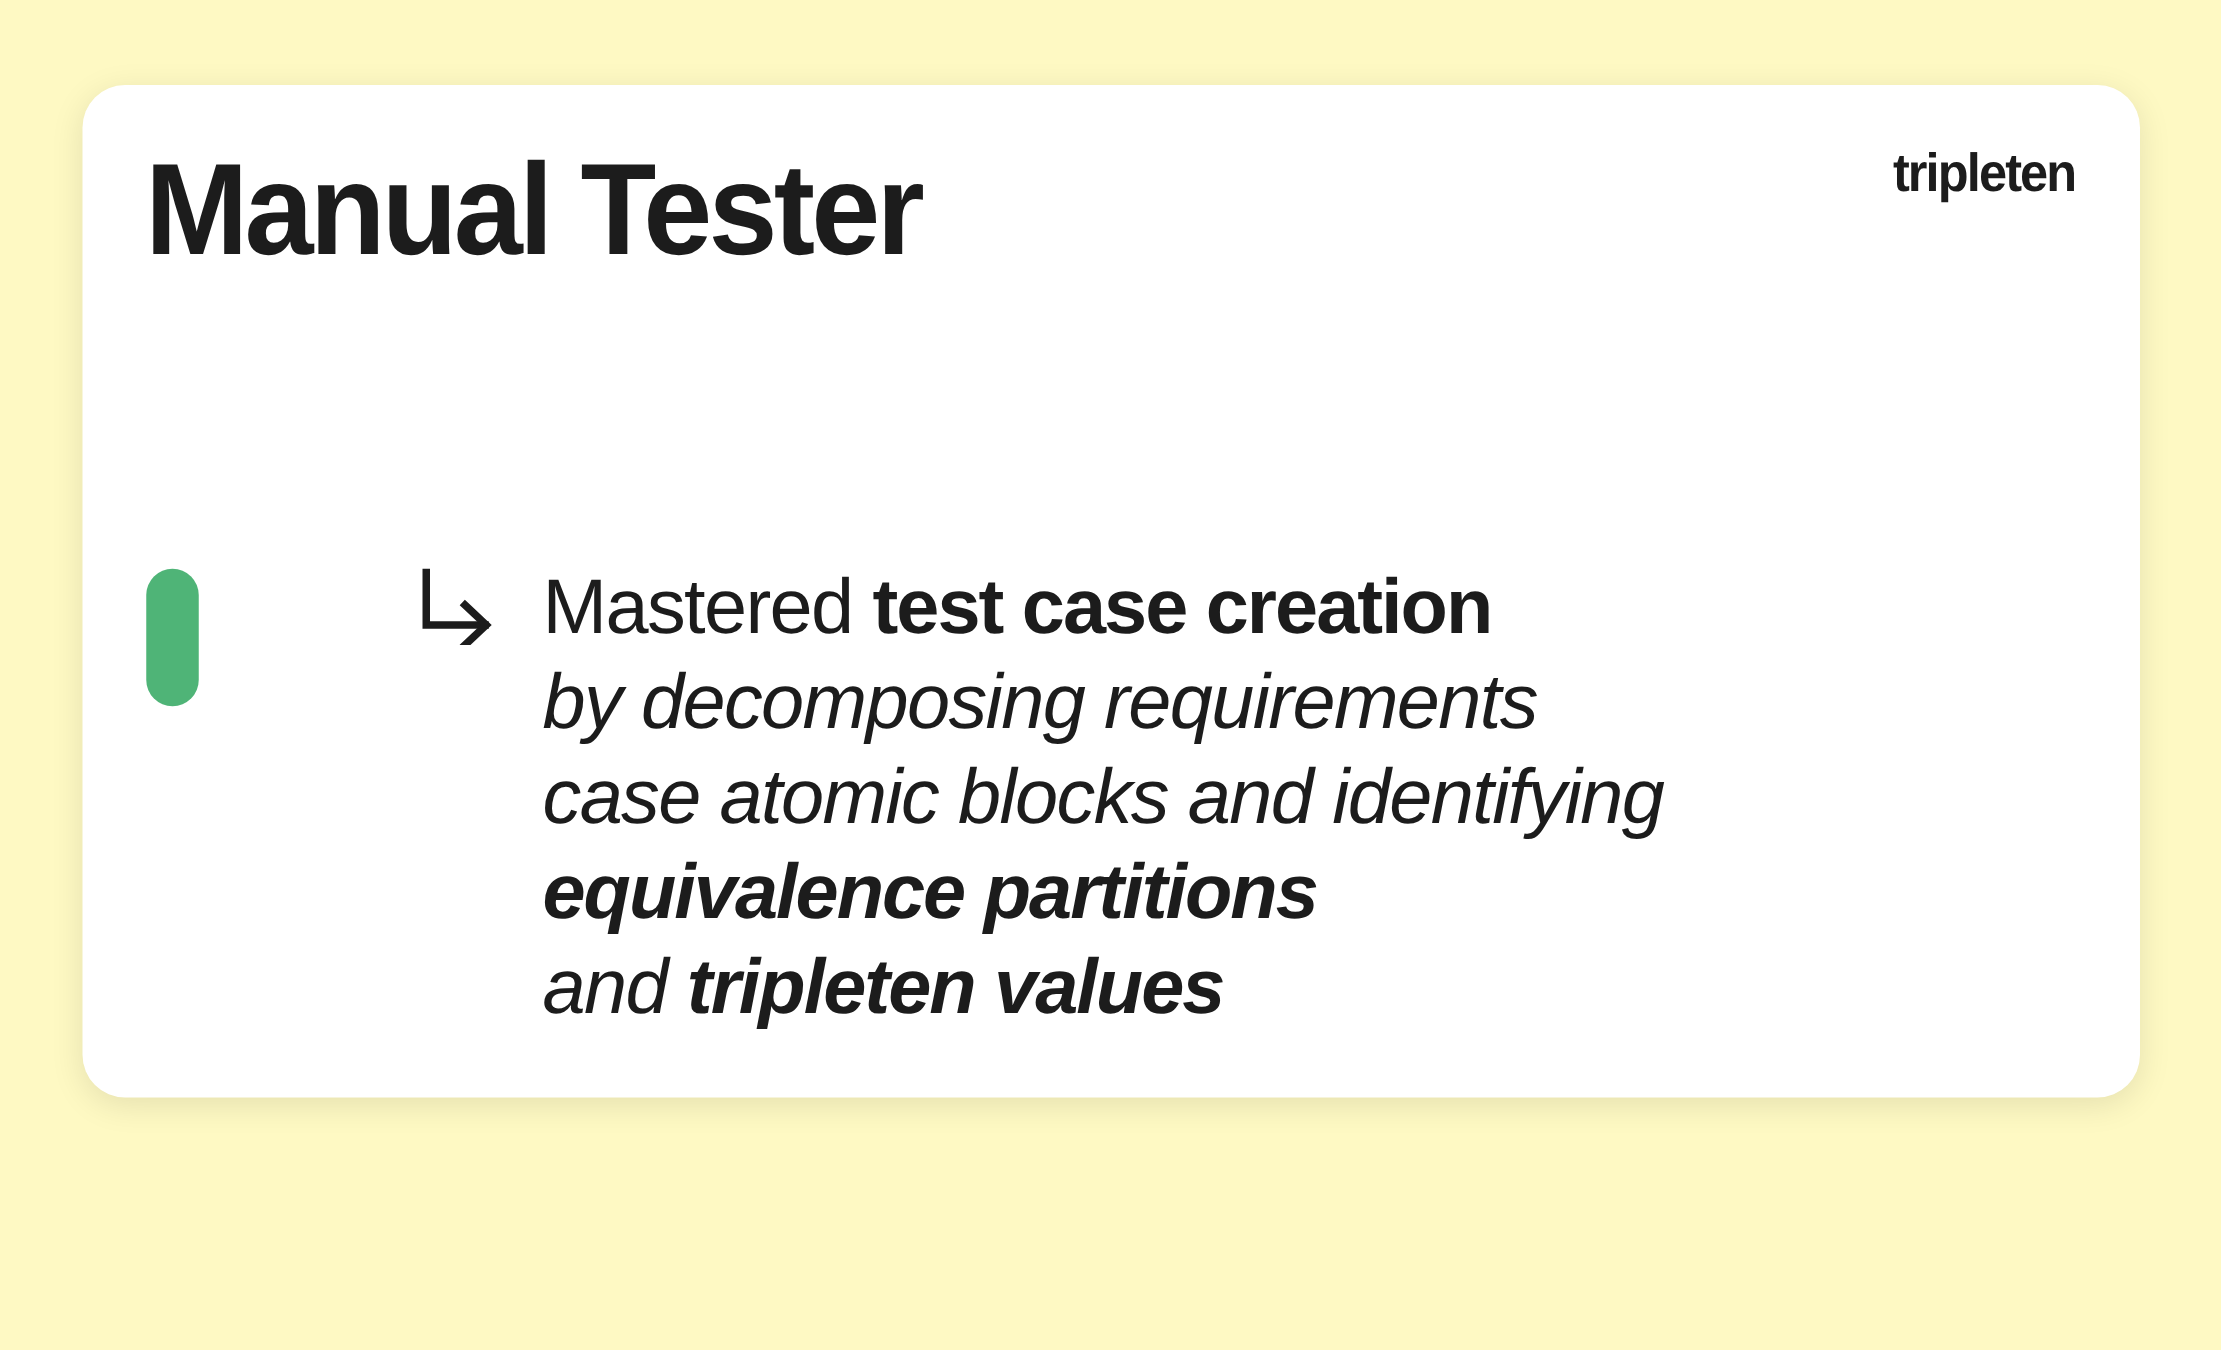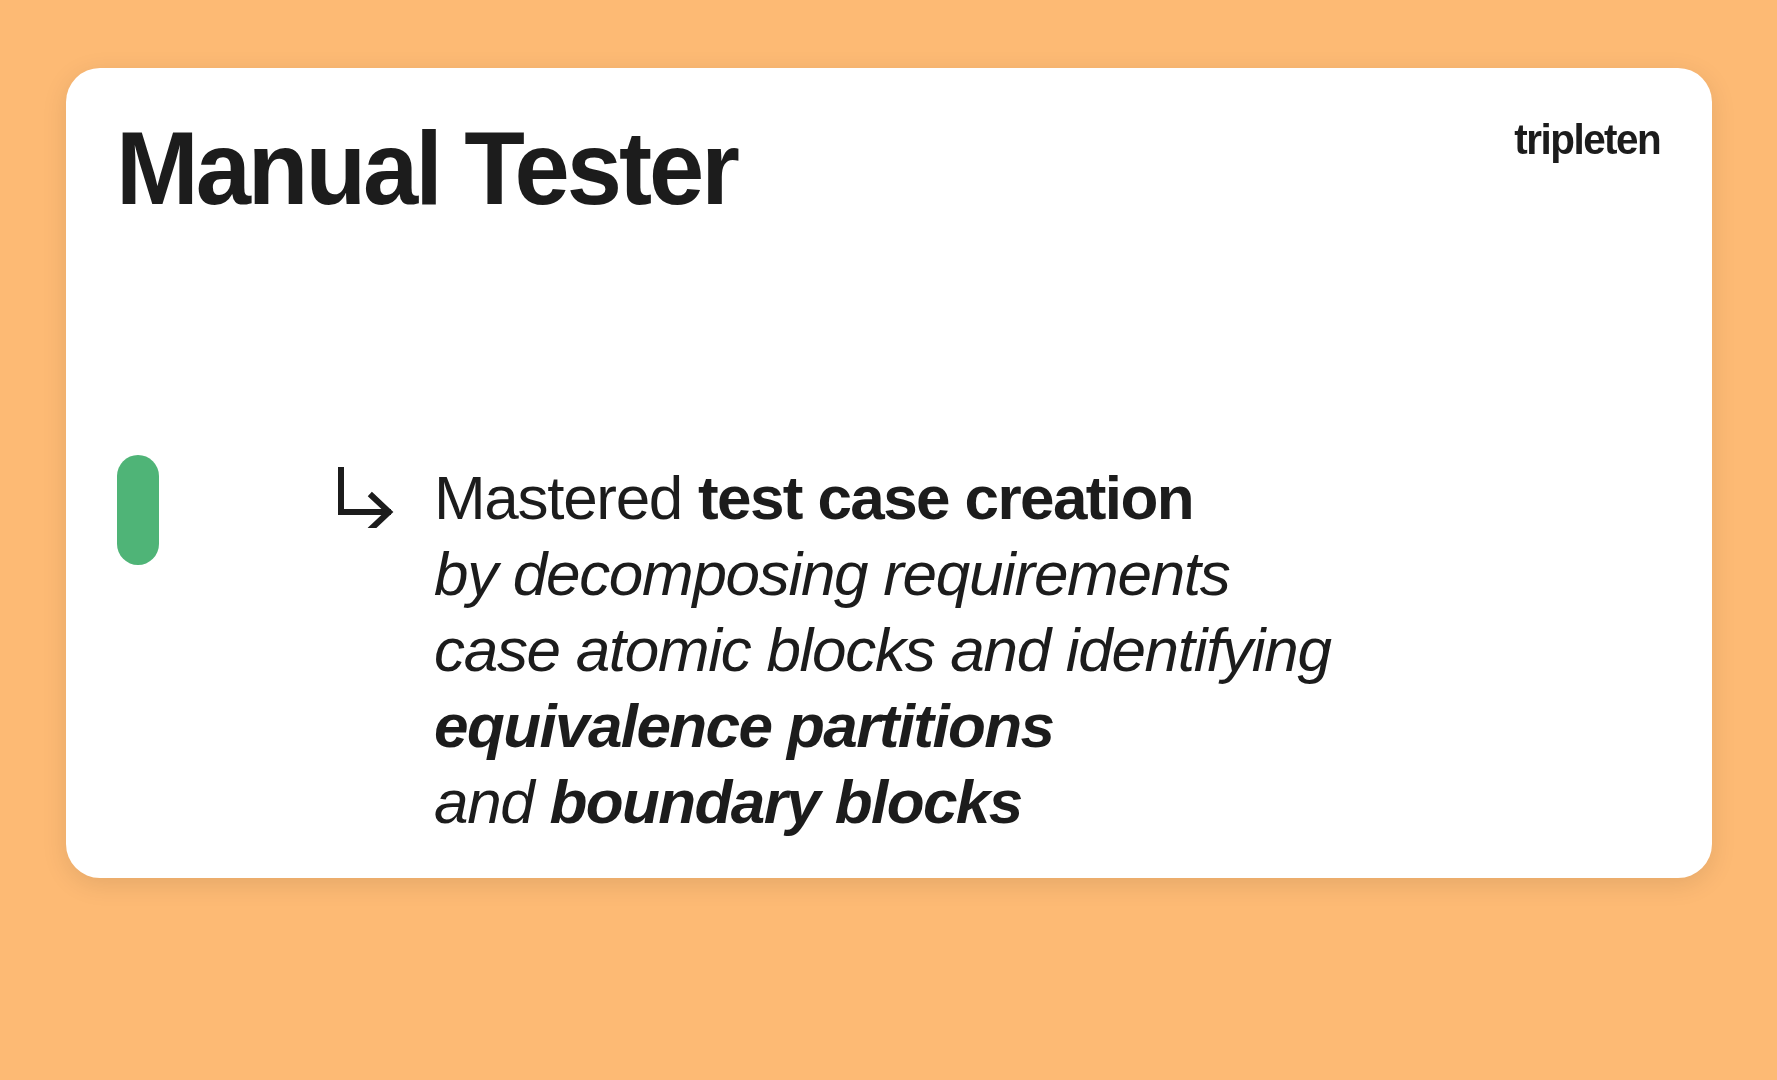--- a/index.html
+++ b/index.html
@@ -12,21 +12,21 @@
     height: 1080px;
     overflow: hidden;
     font-family: "Liberation Sans", sans-serif;
     background: #63c684;
   }
 
   .canvas {
     position: relative;
     width: 1777px;
     height: 1080px;
-    background: #fdba74;
+    background: #fef9c3;
   }
 
   .card {
     position: absolute;
     left: 66px;
     top: 68px;
     width: 1646px;
     height: 810px;
     background: #ffffff;
     border-radius: 34px;
@@ -70,21 +70,21 @@
     top: 387px;
     width: 42px;
     height: 110px;
     border-radius: 21px;
     background: #4fb477;
   }
 
   .body-block {
     position: absolute;
     left: 268px;
-    top: 392px;
+    top: 380px;
     width: 1320px;
   }
 
   .body-line {
     display: flex;
     align-items: flex-start;
     font-family: "Liberation Sans", sans-serif;
     font-size: 62px;
     line-height: 76px;
     letter-spacing: -1.3px;
@@ -149,20 +149,20 @@
 
       <div class="body-line line-indent">
         <span class="line-text"><span class="w-reg">case atomic blocks and identifying</span></span>
       </div>
 
       <div class="body-line line-indent">
         <span class="line-text"><span class="w-bold">equivalence partitions</span></span>
       </div>
 
       <div class="body-line line-indent">
-        <span class="line-text"><span class="w-reg">and </span><span class="w-bold">boundary blocks</span></span>
+        <span class="line-text"><span class="w-reg">and </span><span class="w-bold">tripleten values</span></span>
       </div>
 
     </div>
 
   </div>
 
 </div>
 
 </body></html>

